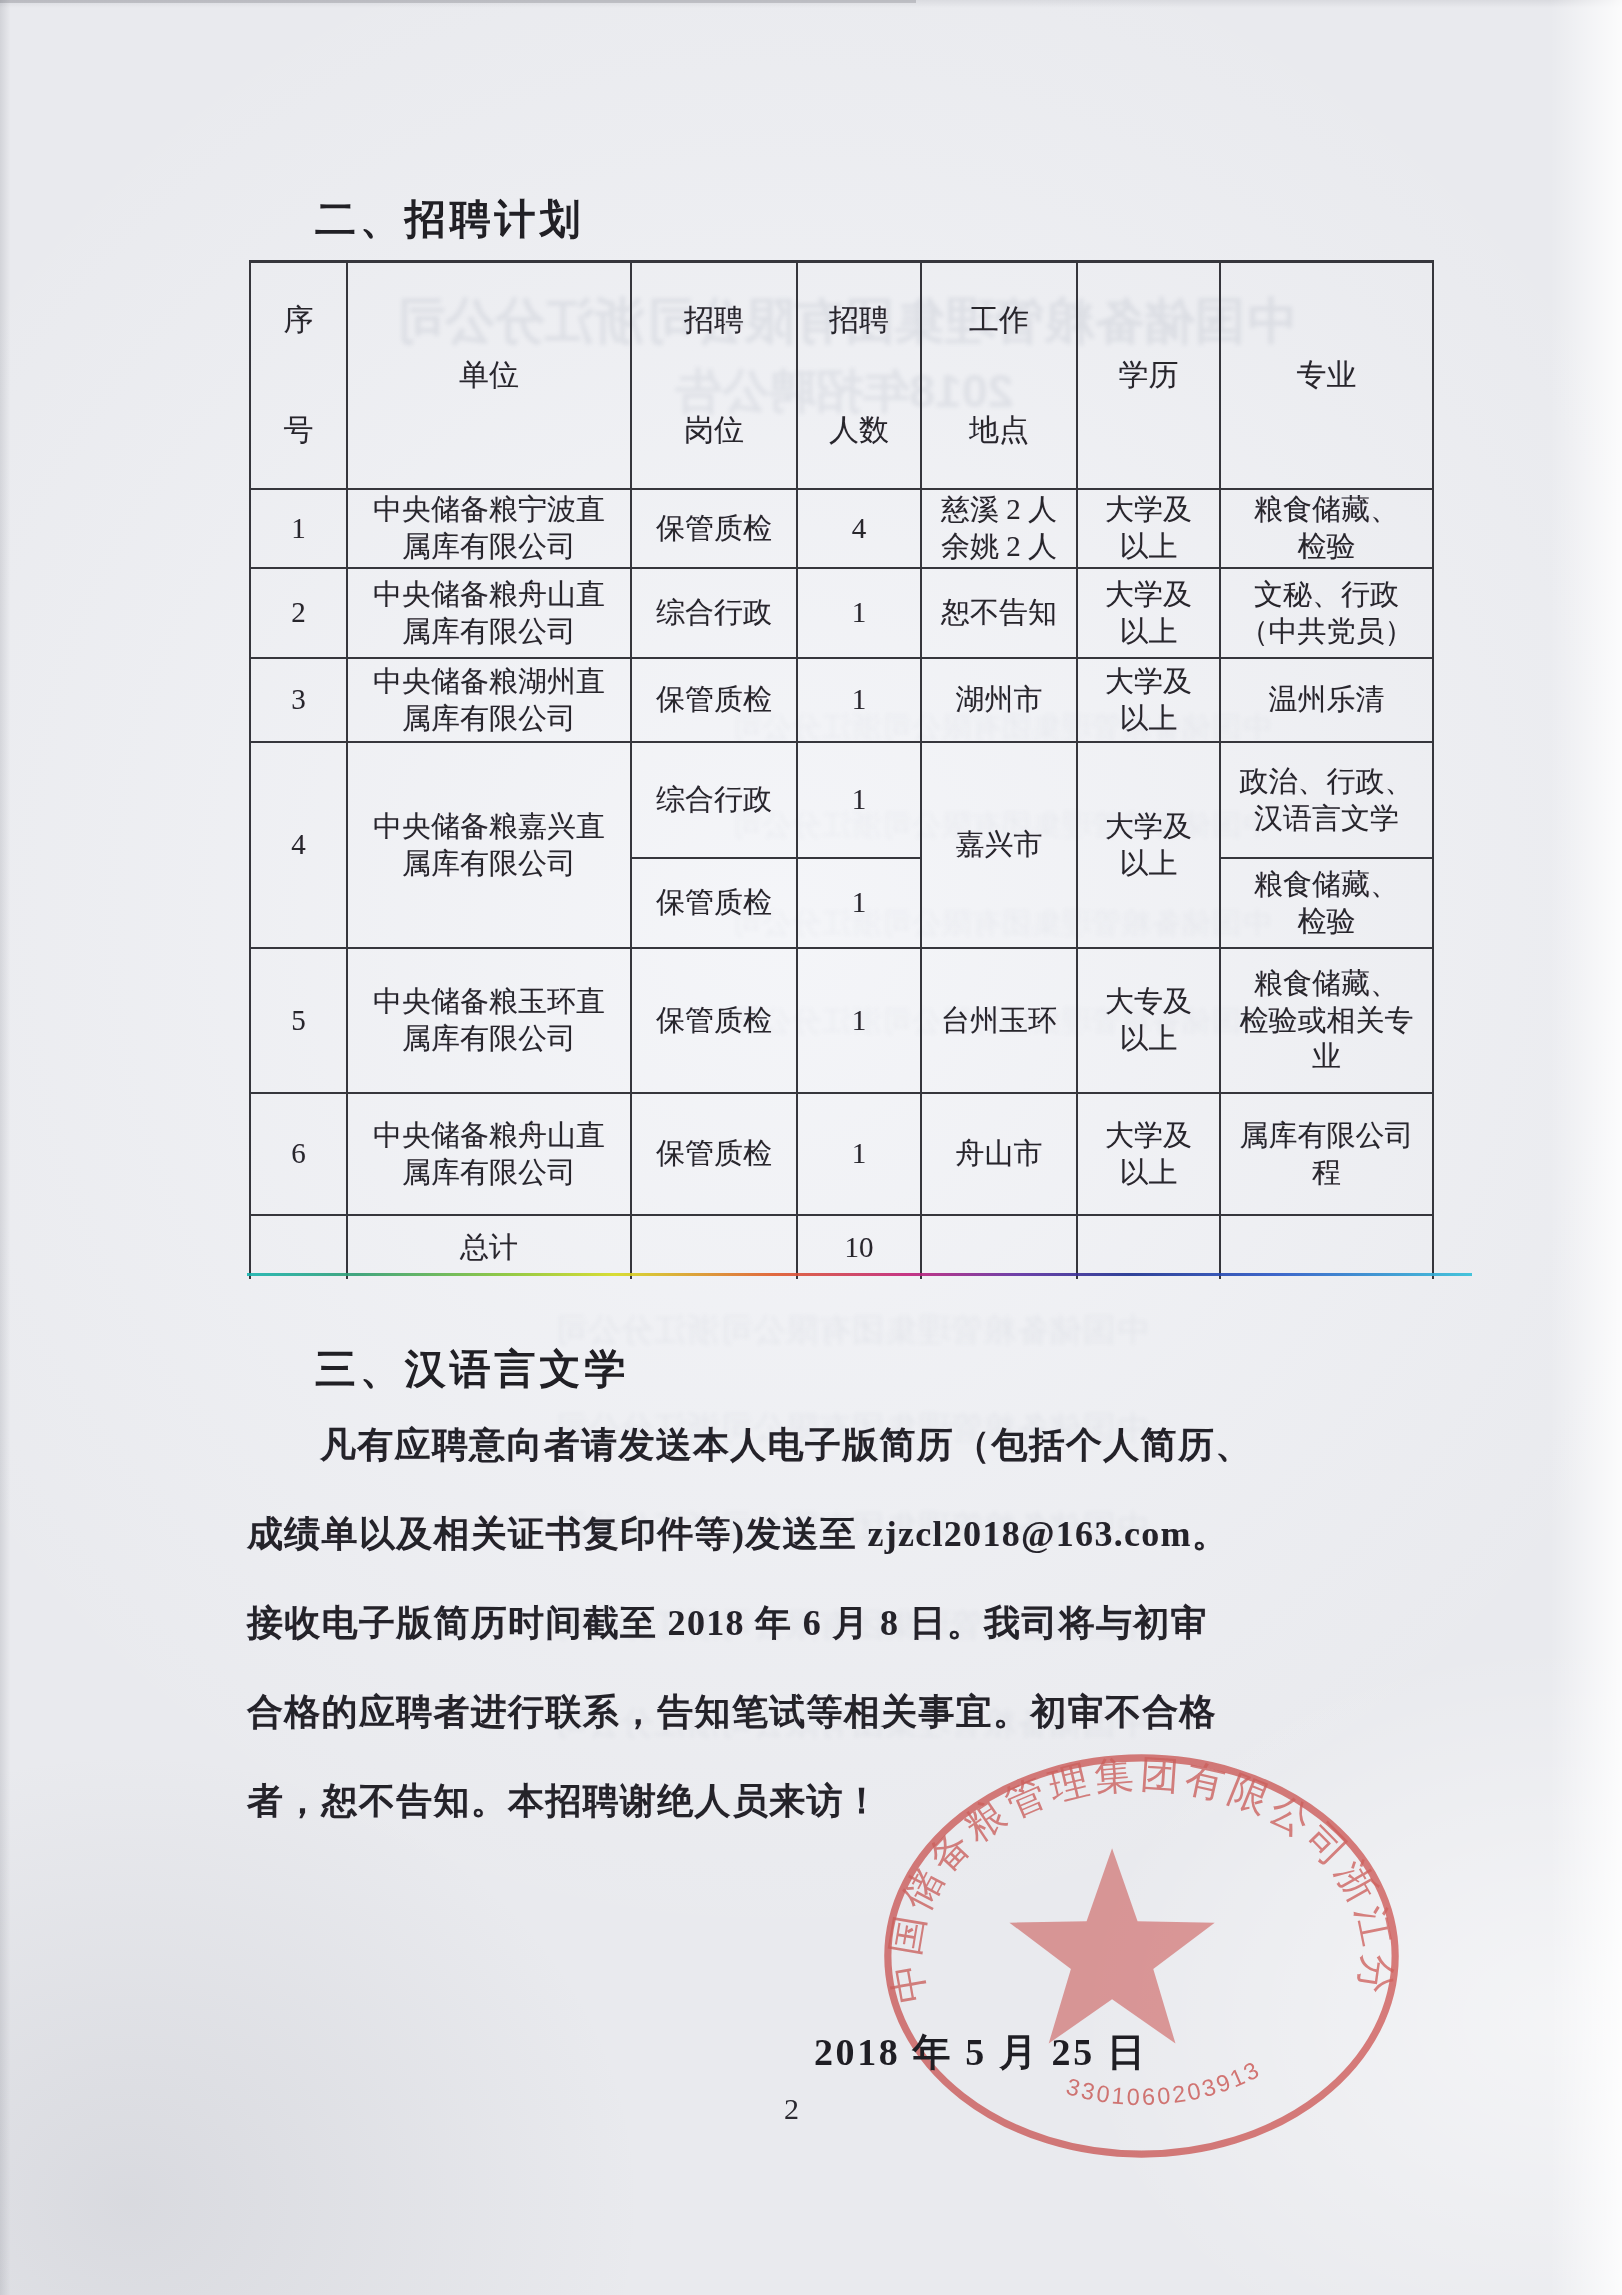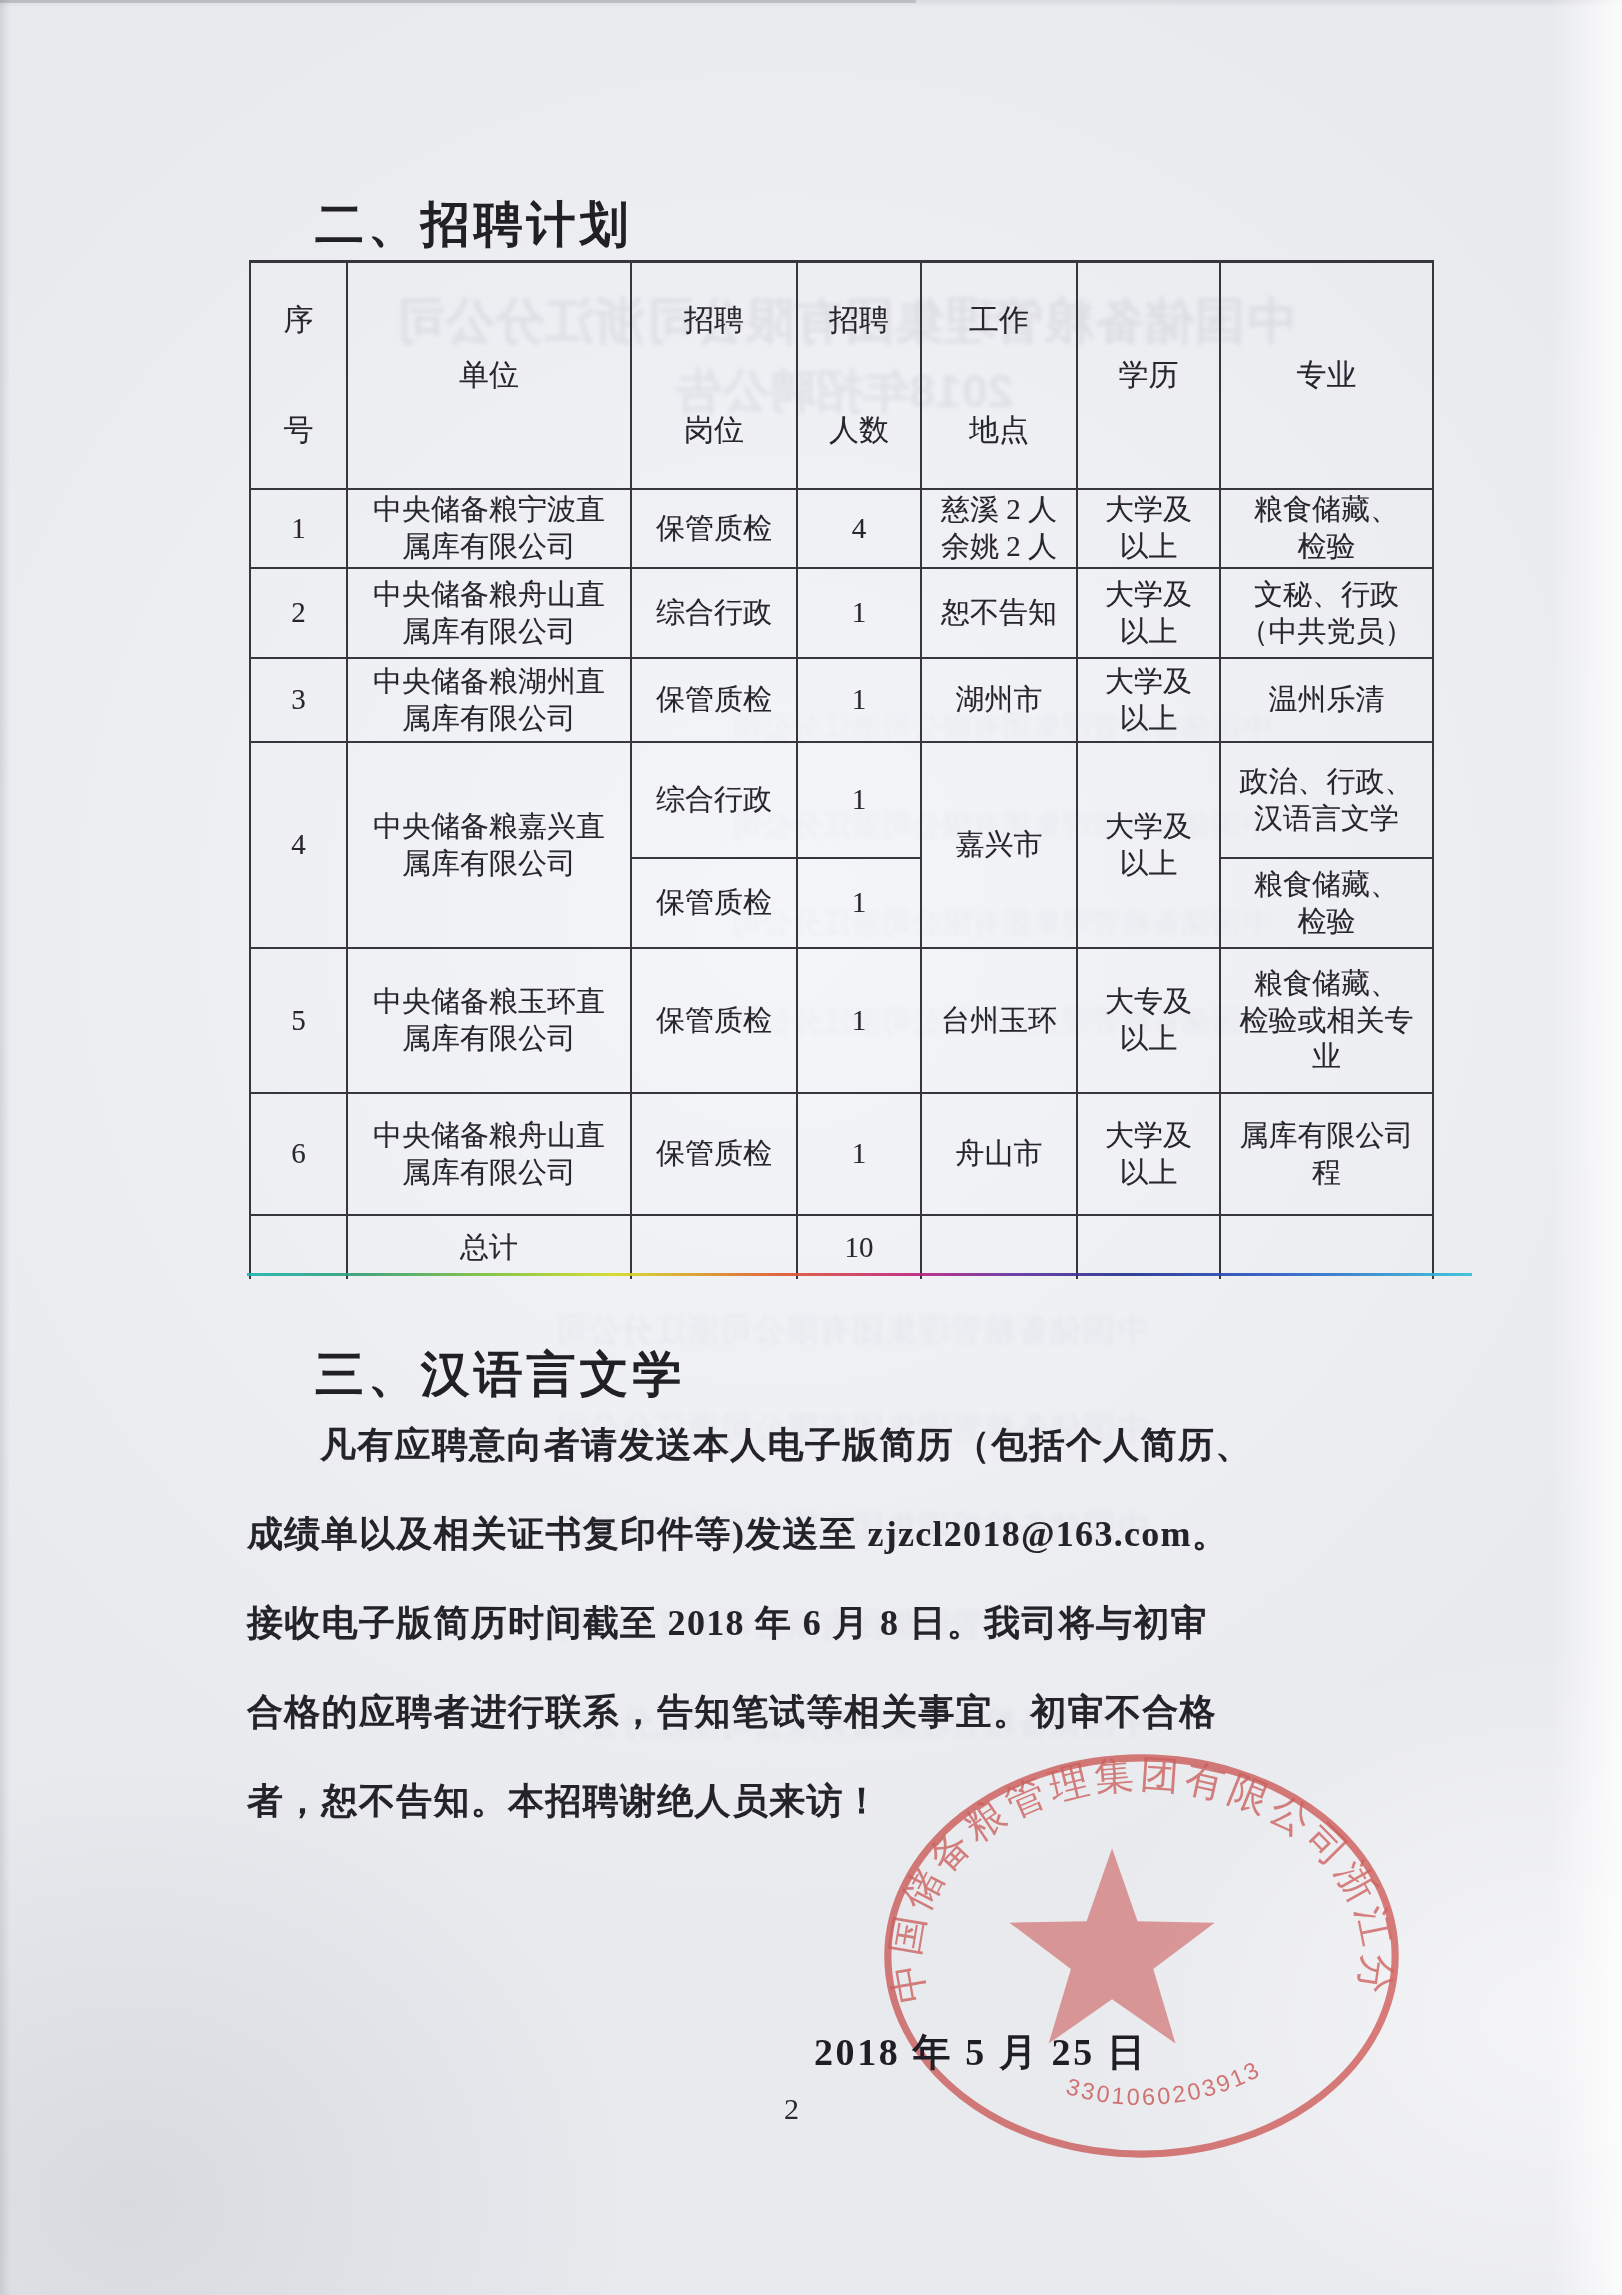--- a/index.html
+++ b/index.html
@@ -12,21 +12,21 @@
       linear-gradient(180deg, rgba(120,122,132,.14) 0px, rgba(120,122,132,0) 7.9px),
       radial-gradient(62% 45% at 48% 40%, rgba(248,249,252,.75), rgba(248,249,252,0) 100%),
       radial-gradient(45% 28% at 8% 96%, rgba(132,134,146,.16), rgba(132,134,146,0) 70%),
       radial-gradient(40% 22% at 96% 88%, rgba(255,255,255,.5), rgba(255,255,255,0) 75%);
     font-family:"Liberation Serif","DejaVu Serif",serif;
     color:#27262b;
   }
   
   .heading{
     position:absolute; font-family:"Liberation Sans","DejaVu Sans",sans-serif;
-    font-weight:700; font-size:49px; letter-spacing:3.9px; color:#212025;
+    font-weight:700; font-size:41px; letter-spacing:3.9px; color:#212025;
     white-space:nowrap;
   }
   #heading-plan{left:315px; top:192px;}
   #heading-method{left:315px; top:1342px;}
   
   #plan-table{
     position:absolute; left:249px; top:260px; width:1181px;
     border-collapse:collapse; table-layout:fixed; z-index:3;
   }
   #plan-table td{

